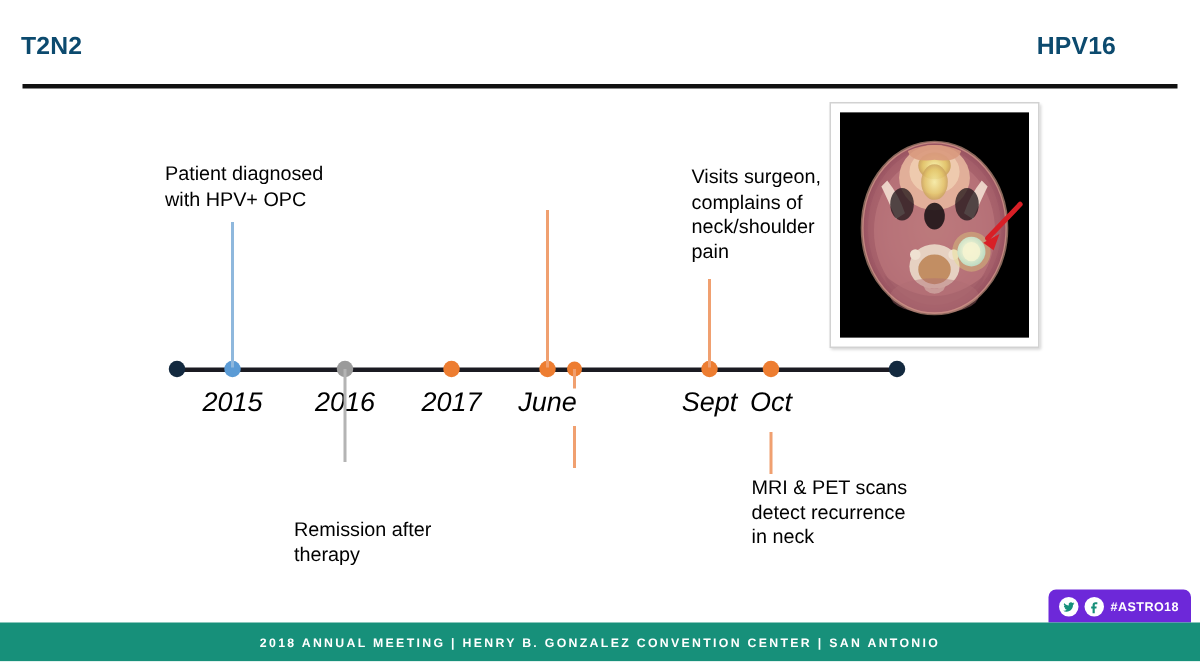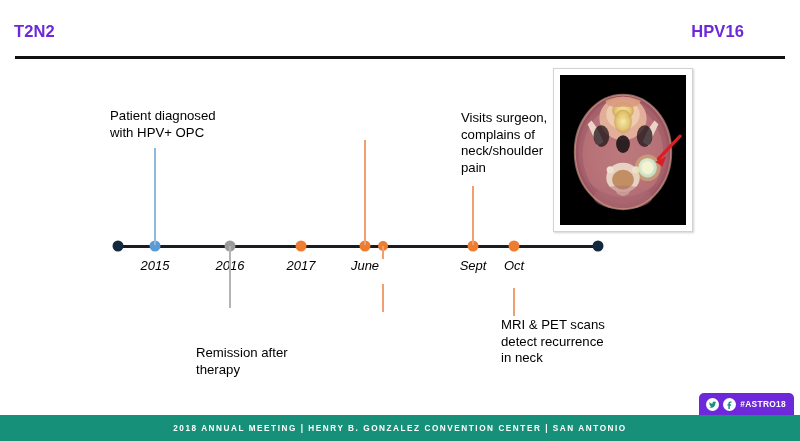--- a/index.html
+++ b/index.html
@@ -15,21 +15,21 @@
     position: relative;
     width: 800px;
     height: 441px;
     background: #ffffff;
     overflow: hidden;
   }
 
   
   .hdr-label {
     position: absolute;
-    color: #6d28d9;
+    color: #0c4a6e;
     font-size: 16.5px;
     font-weight: 600;
     letter-spacing: .1px;
     white-space: nowrap;
   }
   #hdr-left  { left: 14px;  top: 22px; }
   #hdr-mid   { left: 0;     top: 22px; width: 800px; text-align: center; }
   #hdr-right { right: 56px; top: 22px; }
 
   #header-rule {
@@ -69,21 +69,21 @@
   
   .anno {
     position: absolute;
     color: #000000;
     font-size: 13.2px;
     line-height: 16.5px;
     white-space: pre-line;
   }
   .yr {
     position: absolute;
-    font-size: 13px;
+    font-size: 18px;
     font-style: italic;
     color: #000000;
     transform: translateX(-50%);
     white-space: nowrap;
   }
   .em-bi {
     font-style: italic;
     font-weight: bold;
   }
   .em-biu {

